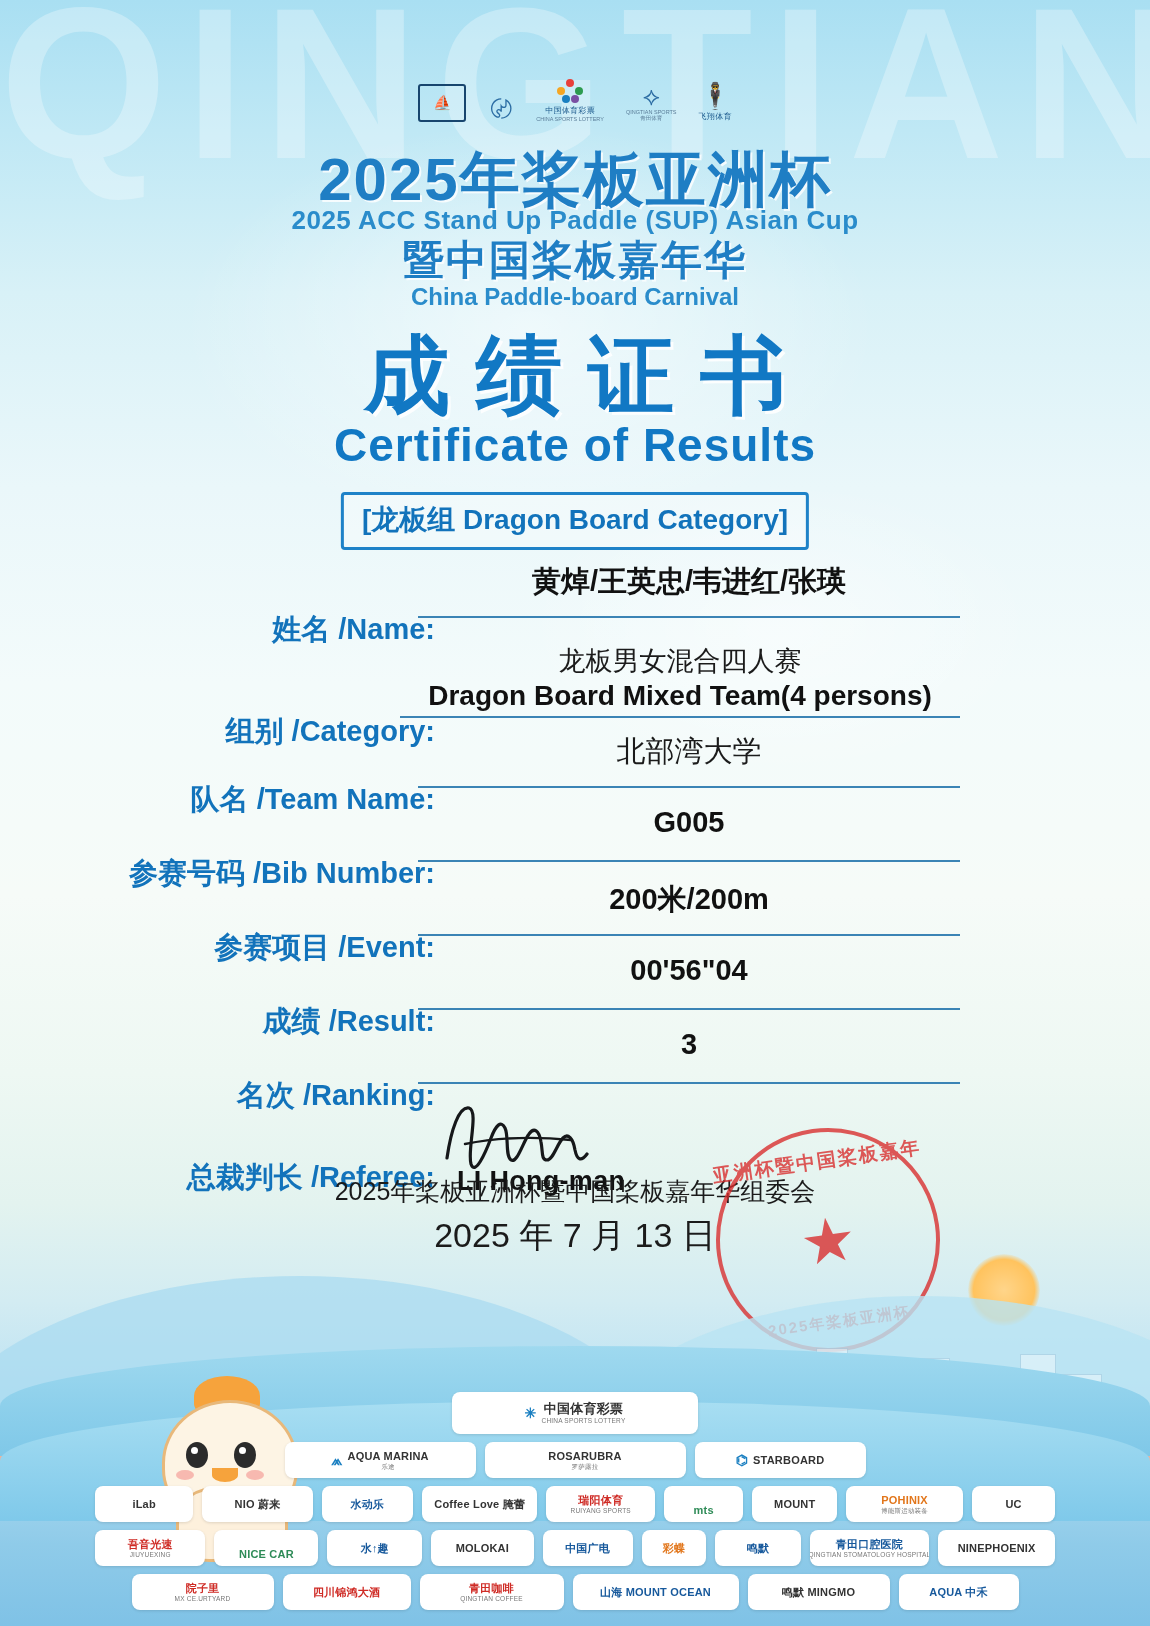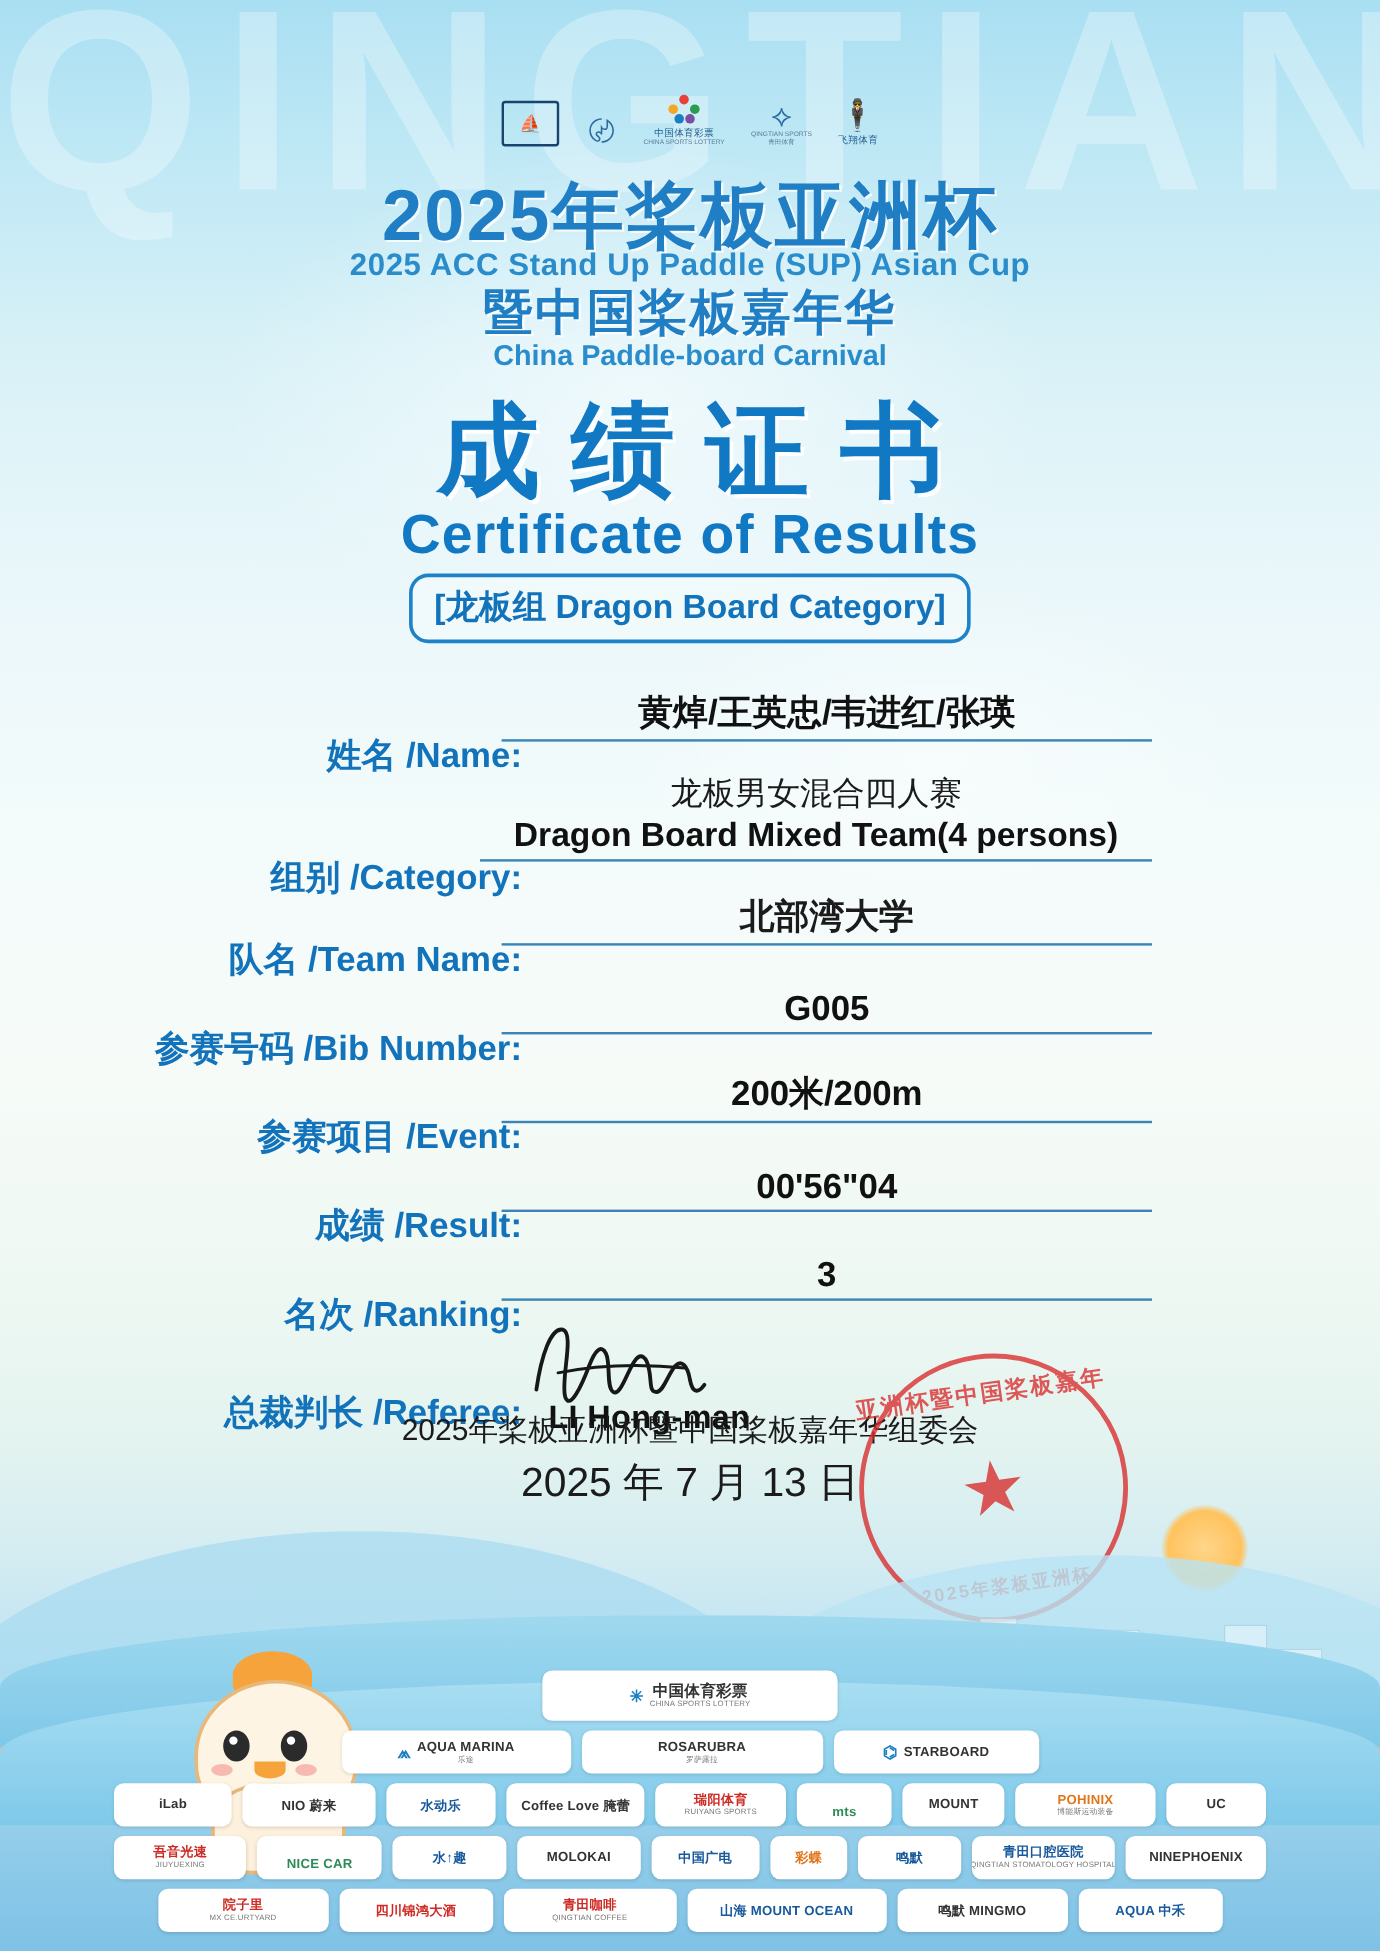--- a/index.html
+++ b/index.html
@@ -173,25 +173,25 @@
     top: 418px; left: 0; width: 1150px;
     text-align: center;
     font-size: 46px;
     font-weight: bold;
     color: #1178c4;
     letter-spacing: 1px;
   }
 
   .category-badge {
     position: absolute;
-    top: 478px;
+    top: 492px;
     left: 50%;
     transform: translateX(-50%);
     border: 3px solid #1e82c8;
-    border-radius: 16px;
+    border-radius: 4px;
     padding: 6px 18px 8px 18px;
     font-size: 28px;
     font-weight: bold;
     color: #1273bb;
     background: rgba(255,255,255,0.25);
     white-space: nowrap;
   }
 
   
   .form {
@@ -222,32 +222,32 @@
     text-align: right;
   }
   .val-wrap {
     position: absolute;
     left: 268px;
     top: 0;
     right: 0;
     height: 52px;
     border-bottom: 2px solid #3b84b5;
     display: flex;
-    align-items: flex-end;
+    align-items: flex-start;
     justify-content: center;
     padding-bottom: 2px;
   }
   .val {
     font-size: 29px;
     font-weight: bold;
     color: #111111;
     text-align: center;
     white-space: nowrap;
   }
-  .val.plain { font-weight: bold; color:#1b1b1b; }
+  .val.plain { font-weight: normal; color:#1b1b1b; }
 
   
   .row-cat { height: 96px; }
   .row-cat .lab-wrap { top: 38px; }
   .row-cat .val-wrap {
     height: 78px;
     flex-direction: column;
     justify-content: flex-end;
     align-items: center;
     left: 250px;

